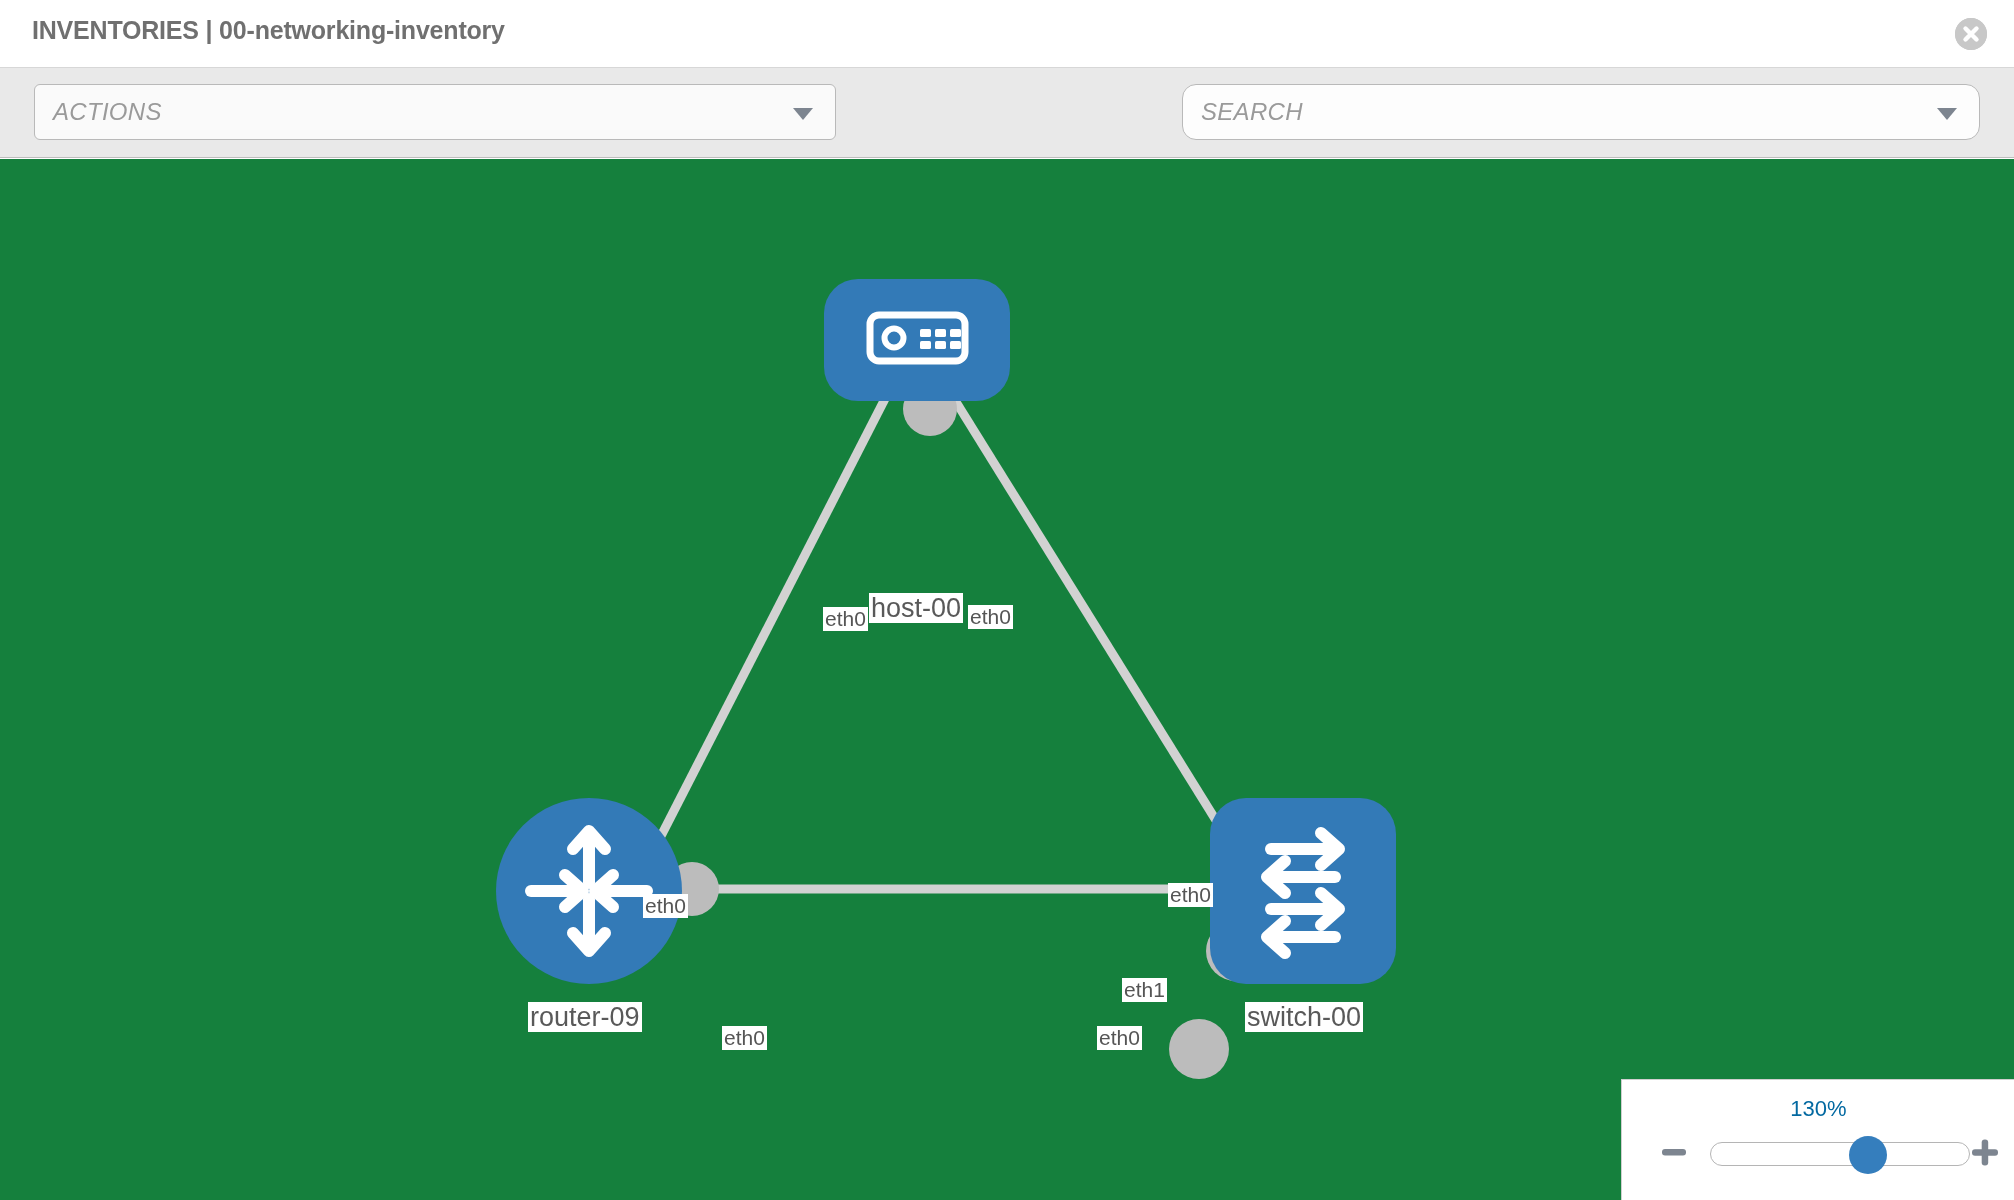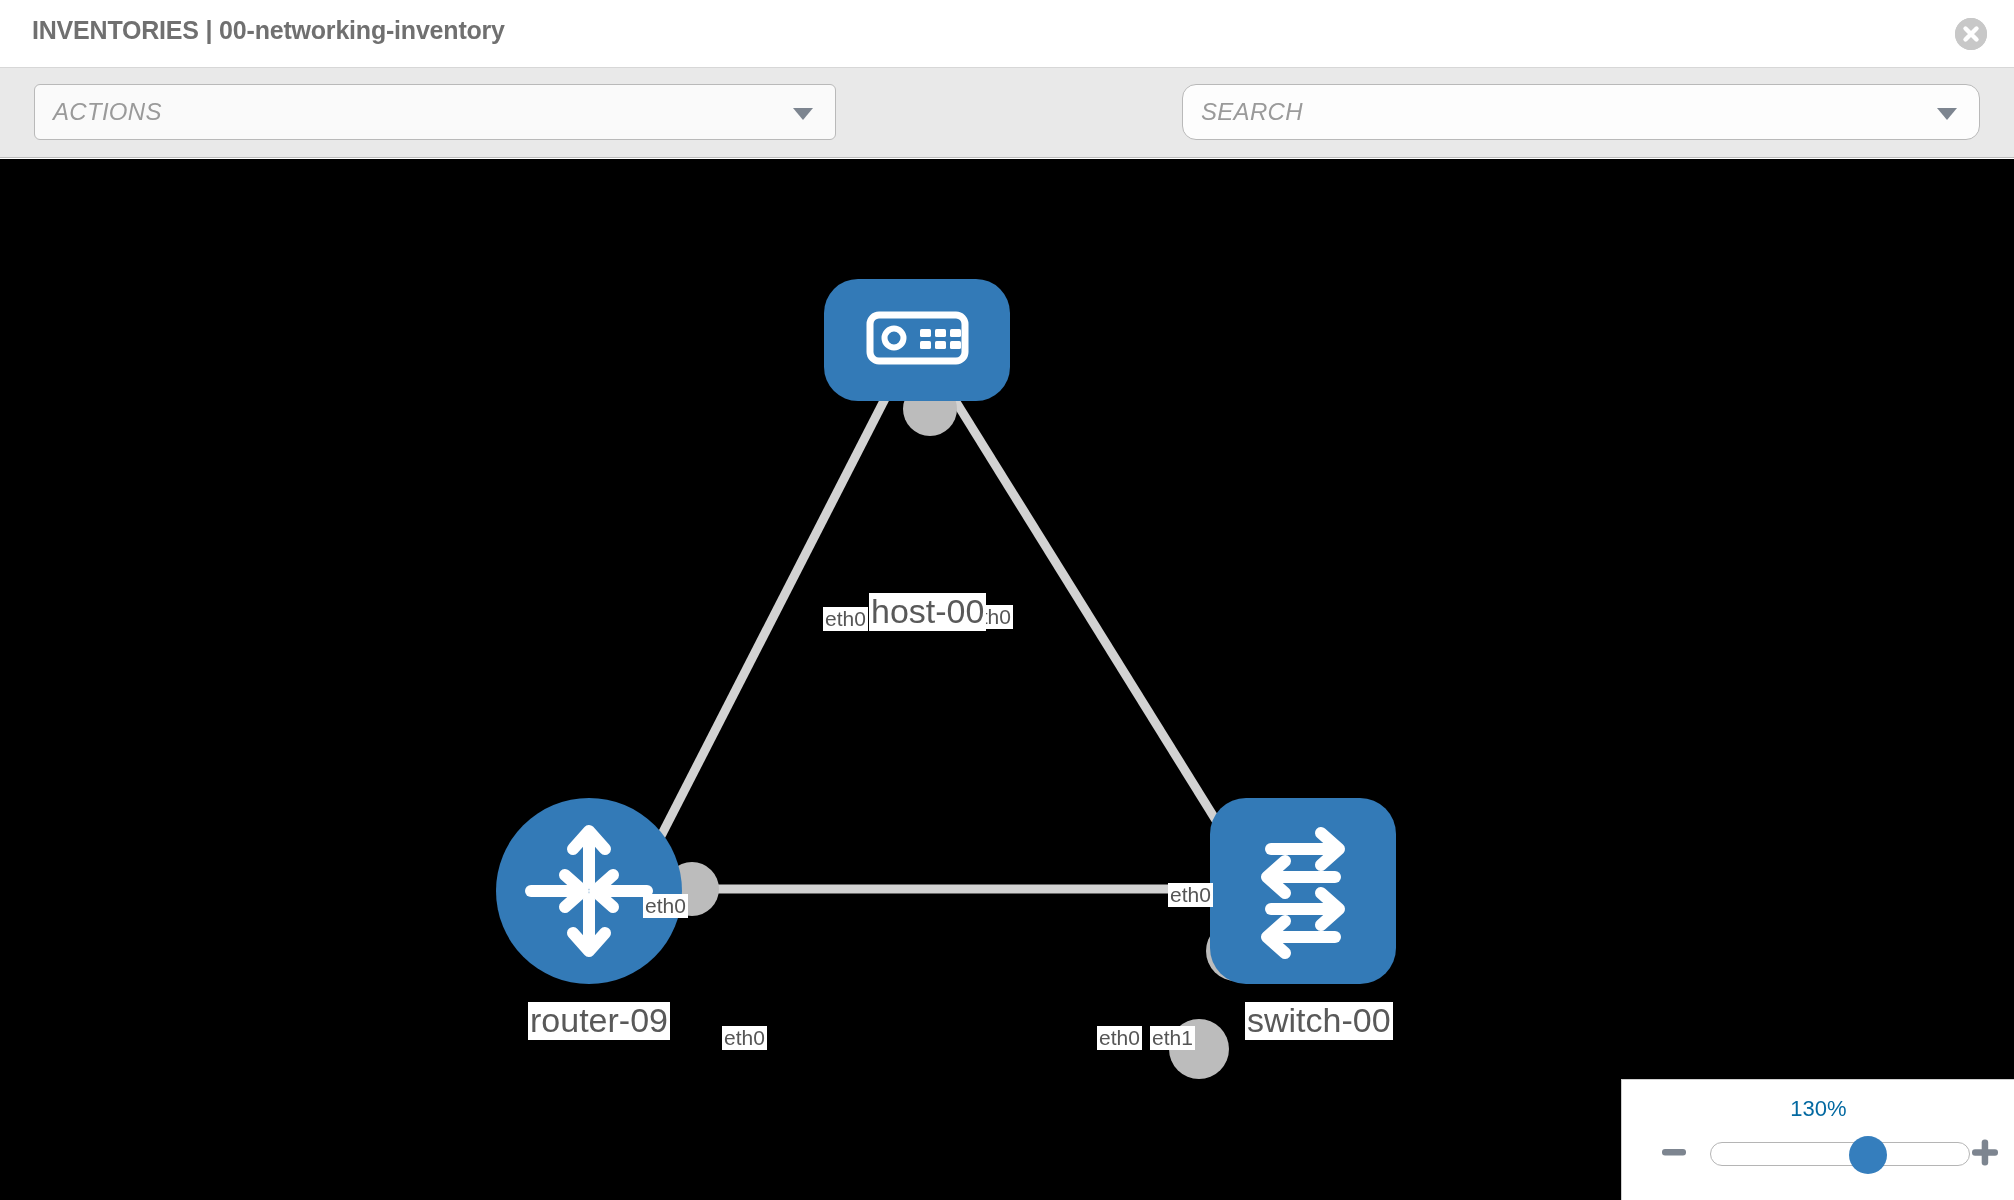--- a/index.html
+++ b/index.html
@@ -72,29 +72,29 @@
   }
   .search-box .label {
     position: absolute; left: 18px; top: 13px;
     font-size: 24px; color: #9a9a9a; letter-spacing: 0.3px;
   }
 
   
   .canvas {
     position: absolute; top: 159px; left: 0;
     width: 2014px; height: 1041px;
-    background: #000000;
+    background: #15803d;
     overflow: hidden;
   }
   .canvas svg { position: absolute; top: 0; left: 0; }
 
   
   .nodelabel {
     position: absolute;
-    font-size: 34px; color: #595959;
+    font-size: 27px; color: #595959;
     background: #ffffff;
     white-space: nowrap; line-height: 1.05;
     padding: 1px 2px;
   }
   .iflabel {
     position: absolute;
     font-size: 21px; color: #555555;
     background: #ffffff;
     white-space: nowrap; line-height: 1.05;
     padding: 1px 2px;
@@ -243,21 +243,21 @@
         </g>
       </g>
     </svg>
 
     <div class="iflabel" style="left:823px;  top:448px;">eth0</div>
     <div class="iflabel" style="left:968px;  top:446px;">eth0</div>
     <div class="iflabel" style="left:643px;  top:735px;">eth0</div>
     <div class="iflabel" style="left:1168px; top:724px;">eth0</div>
     <div class="iflabel" style="left:722px;  top:867px;">eth0</div>
     <div class="iflabel" style="left:1097px; top:867px;">eth0</div>
-    <div class="iflabel" style="left:1122px; top:867px;margin-left:28px;">eth1</div>
+    <div class="iflabel" style="left:1122px; top:819px;">eth1</div>
 
     <div class="nodelabel" style="left:869px;  top:434px;">host-00</div>
     <div class="nodelabel" style="left:528px;  top:843px;">router-09</div>
     <div class="nodelabel" style="left:1245px; top:843px;">switch-00</div>
   </div>
 
   <div class="zoom-panel">
     <div class="zoom-pct">130%</div>
 
     <div class="zoom-minus">

